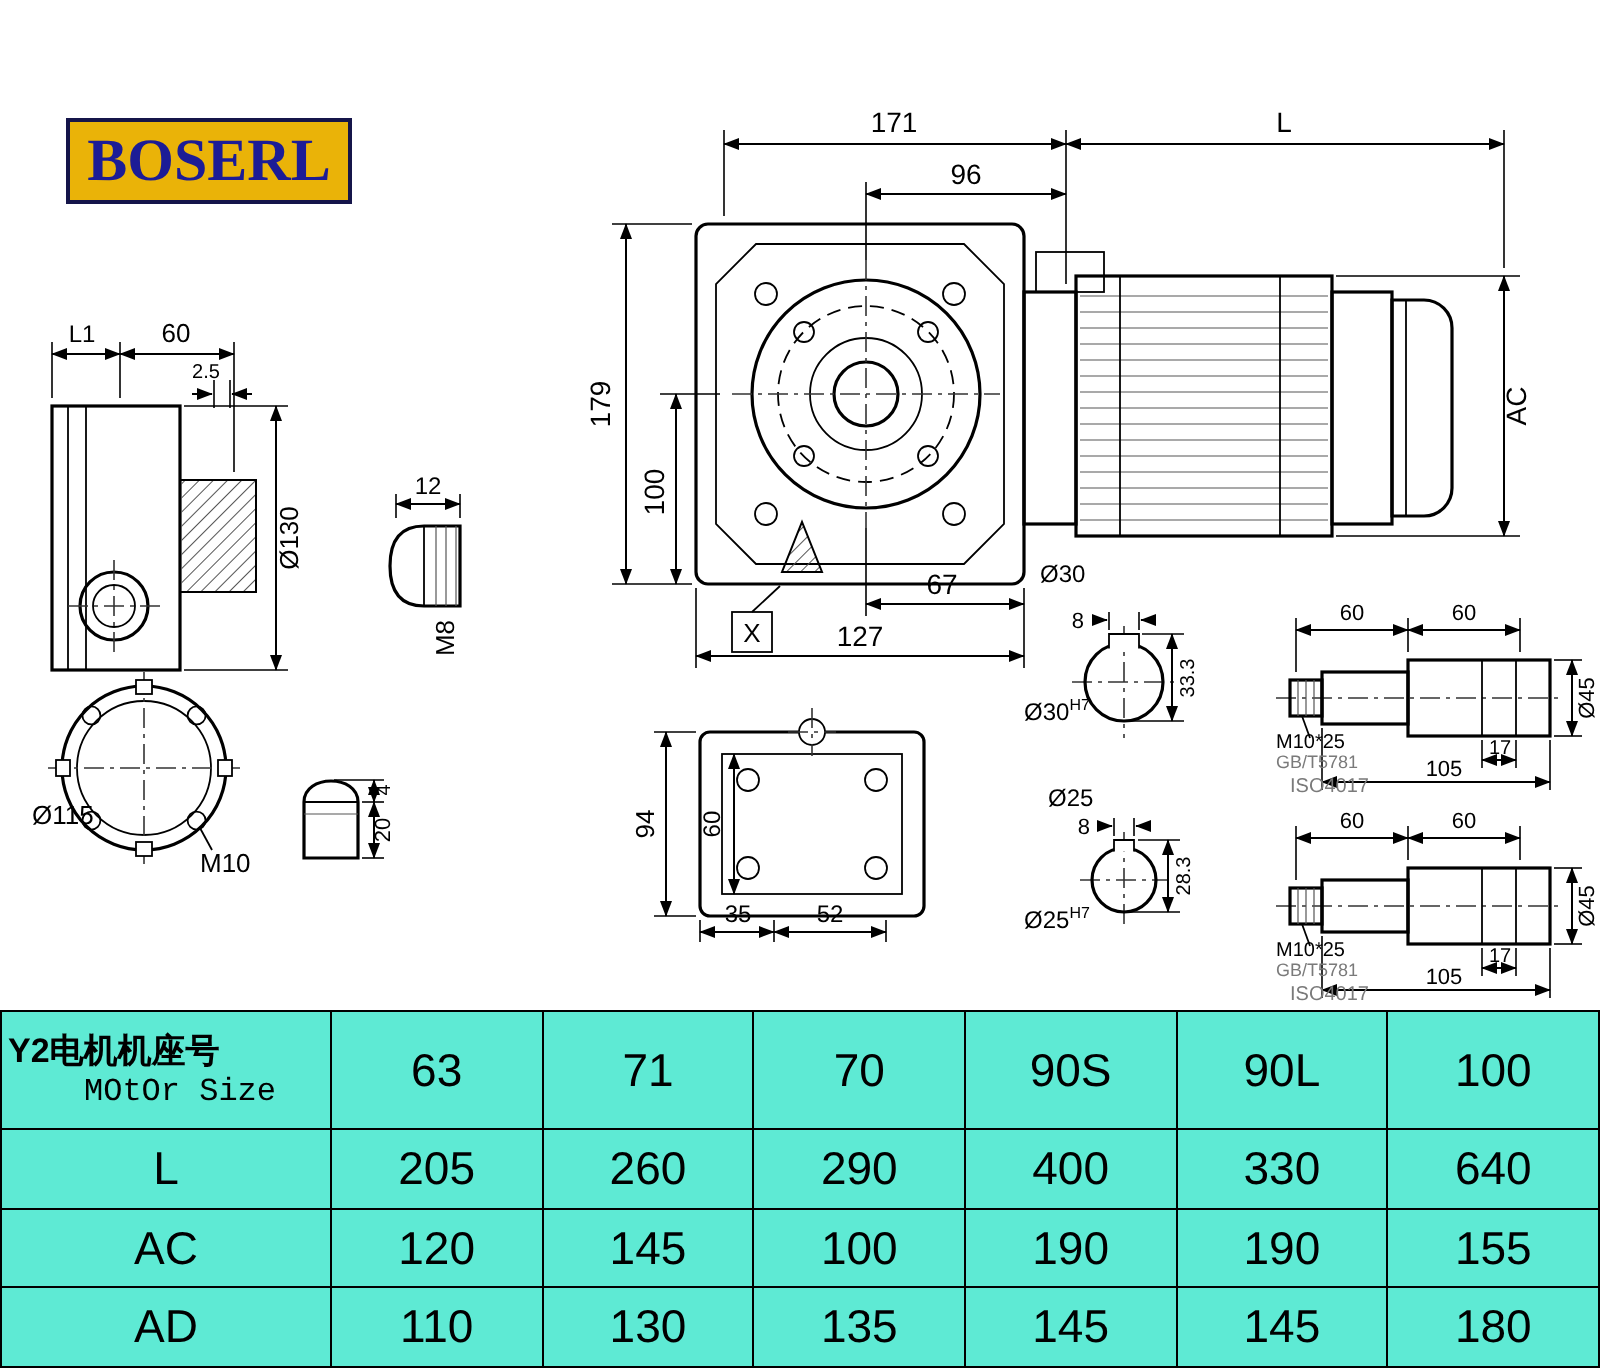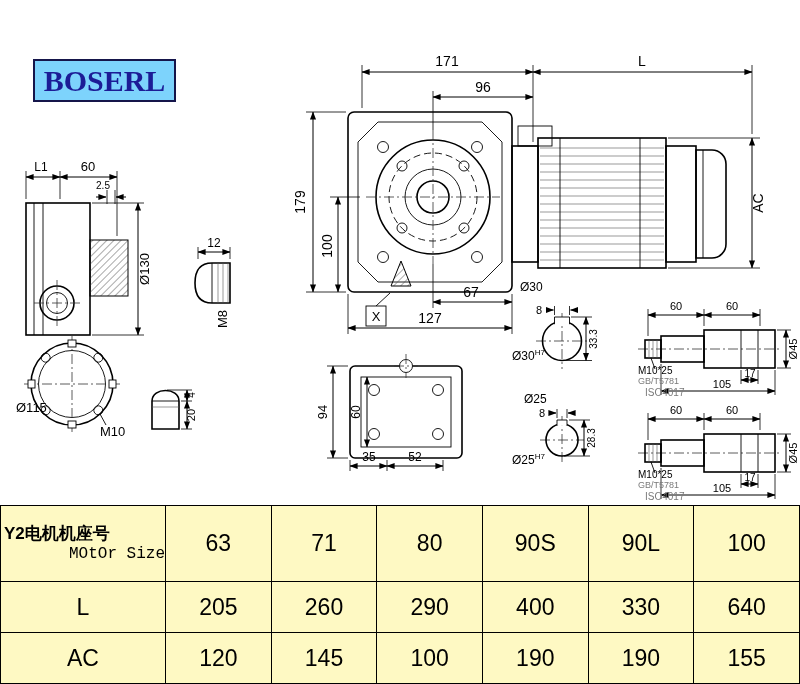--- a/index.html
+++ b/index.html
@@ -1,36 +1,36 @@
 <!DOCTYPE html>
 <html><head>
 <meta charset="utf-8">
 <style>
   * { margin:0; padding:0; box-sizing:border-box; }
   body { background:#fff; }
   .page { position:relative; width:800px; height:684px; background:#fff; overflow:hidden;
           font-family:"Liberation Sans", sans-serif; }
   .title { position:absolute; left:38px; top:12px; font-size:30px; font-weight:bold; color:#000; letter-spacing:1px; }
   .logo  { position:absolute; left:33px; top:59px; width:143px; height:43px; border:2px solid #15154a;
-           display:flex; align-items:center; justify-content:center; background:#7dd3fc; }
+           display:flex; align-items:center; justify-content:center; background:#eab308; }
   .logo span { font-family:"Liberation Serif", serif; font-weight:bold; font-size:30px; color:#1c1c96; }
   svg.drawing { position:absolute; left:0; top:0; }
   svg text { font-family:"Liberation Sans", sans-serif; fill:#000; }
   .ol  { fill:none; stroke:#000; stroke-width:1.6; }
   .th  { fill:none; stroke:#000; stroke-width:0.9; }
   .fin { fill:none; stroke:#555; stroke-width:0.6; }
   .ext { stroke:#000; stroke-width:0.8; }
   .dim, .dimE { fill:none; stroke:#000; stroke-width:1; }
   .cl  { fill:none; stroke:#333; stroke-width:0.8; stroke-dasharray:10 3 2 3; }
   table.size-table { position:absolute; left:0; top:505px; width:800px; height:179px;
-                     border-collapse:collapse; table-layout:fixed; background:#fef9c3;padding-left:30px; }
+                     border-collapse:collapse; table-layout:fixed; background:#5eead4;padding-left:30px; }
   table.size-table td { border:1.5px solid #000; text-align:center; font-size:23px; color:#000; padding:0; }
   table.size-table td.c0 { width:165px; }
   .cn { font-size:17px; font-weight:bold; text-align:left; padding-left:3px; line-height:21px; }
-  .en { font-size:16px; font-family:"Liberation Mono", monospace; text-align:right; padding-left:14px; line-height:20px; }
+  .en { font-size:16px; font-family:"Liberation Mono", monospace; text-align:center; padding-left:14px; line-height:20px; }
 </style>
 </head>
 <body>
 
 <div class="page">
 
   <svg class="drawing" width="800" height="505" viewBox="0 0 800 505">
     <defs>
       <marker id="arr" viewBox="0 0 10 10" refX="9.5" refY="5" markerWidth="8" markerHeight="8" orient="auto-start-reverse">
         <path d="M0,1.2 L10,5 L0,8.8 Z" fill="#000"></path>
@@ -322,21 +322,21 @@
 
   <table class="size-table">
     <tbody>
       <tr>
         <td class="c0">
           <div class="cn">Y2电机机座号</div>
           <div class="en">MOtOr Size</div>
         </td>
         <td>63</td>
         <td>71</td>
-        <td>80</td>
+        <td>70</td>
         <td>90S</td>
         <td>90L</td>
         <td>100</td>
       </tr>
       <tr>
         <td class="c0">L</td>
         <td>205</td>
         <td>260</td>
         <td>290</td>
         <td>400</td>
@@ -345,16 +345,25 @@
       </tr>
       <tr>
         <td class="c0">AC</td>
         <td>120</td>
         <td>145</td>
         <td>100</td>
         <td>190</td>
         <td>190</td>
         <td>155</td>
       </tr>
+      <tr>
+        <td class="c0">AD</td>
+        <td>110</td>
+        <td>130</td>
+        <td>135</td>
+        <td>145</td>
+        <td>145</td>
+        <td>180</td>
+      </tr>
     </tbody>
   </table>
 
 </div>
 
 </body></html>

